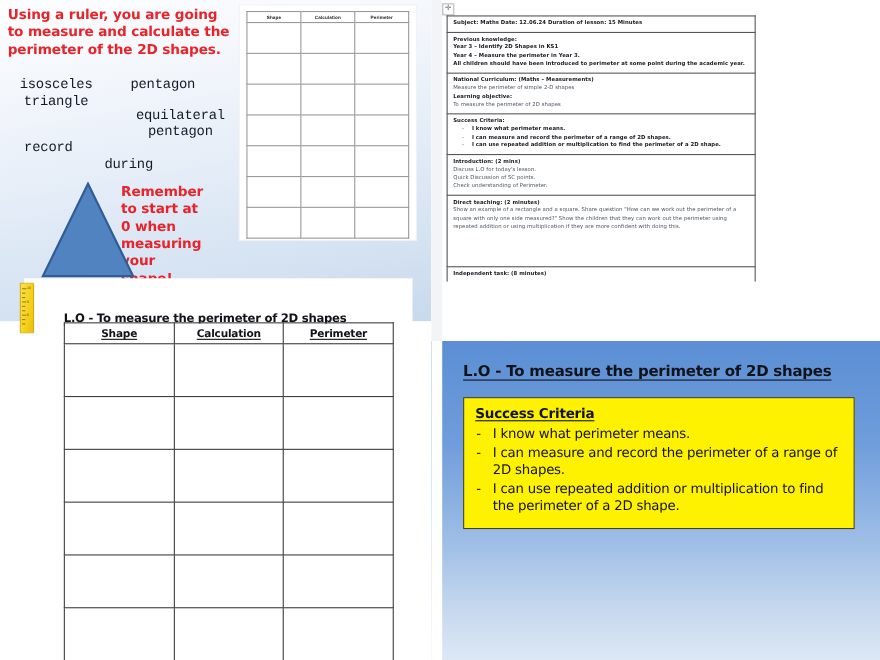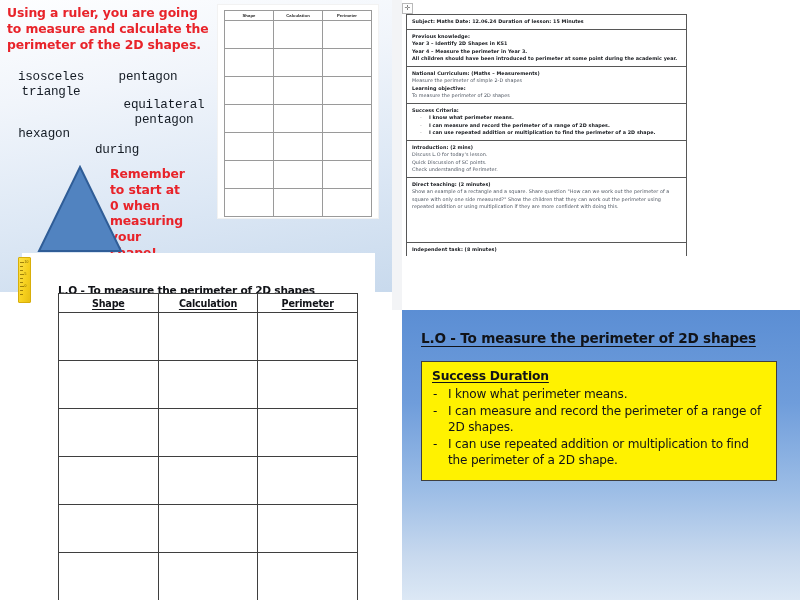--- a/index.html
+++ b/index.html
@@ -363,21 +363,21 @@
 
   <div class="slide-top-left">
 
     <div class="instruction-text">Using a ruler, you are going to measure and calculate the perimeter of the 2D shapes.</div>
 
     <div class="shape-word w-isosceles">isosceles
 triangle</div>
     <div class="shape-word w-pentagon">pentagon</div>
     <div class="shape-word w-equilat">equilateral
 pentagon</div>
-    <div class="shape-word w-hexagon">hexagon</div>
+    <div class="shape-word w-hexagon">record</div>
     <div class="shape-word w-octagon">during</div>
 
     <div class="remember-text">Remember to start at 0 when measuring your shape!</div>
 
     <svg class="triangle-shape" viewBox="0 0 86 88">
       <polygon points="43,2 84,86 2,86" fill="#5183c0" stroke="#2f5d97" stroke-width="2"></polygon>
     </svg>
 
     <div class="mini-table-card">
       <table class="mini-table">
@@ -550,21 +550,21 @@
     <div class="num" style="top:15px">5</div>
     <div class="num" style="top:27px">0</div>
   </div>
 
   <div class="slide-bottom-right">
     <div class="sbr-leftstrip"></div>
 
     <div class="lo-heading-br">L.O - To measure the perimeter of 2D shapes</div>
 
     <div class="sc-box">
-      <div class="sc-title">Success Duration</div>
+      <div class="sc-title">Success Criteria</div>
       <ul class="sc-list" id="sc-list">
           <li>I know what perimeter means.</li>
           <li>I can measure and record the perimeter of a range of 2D shapes.</li>
           <li>I can use repeated addition or multiplication to find the perimeter of a 2D shape.</li>
         </ul>
     </div>
   </div>
 
 </div>
 

